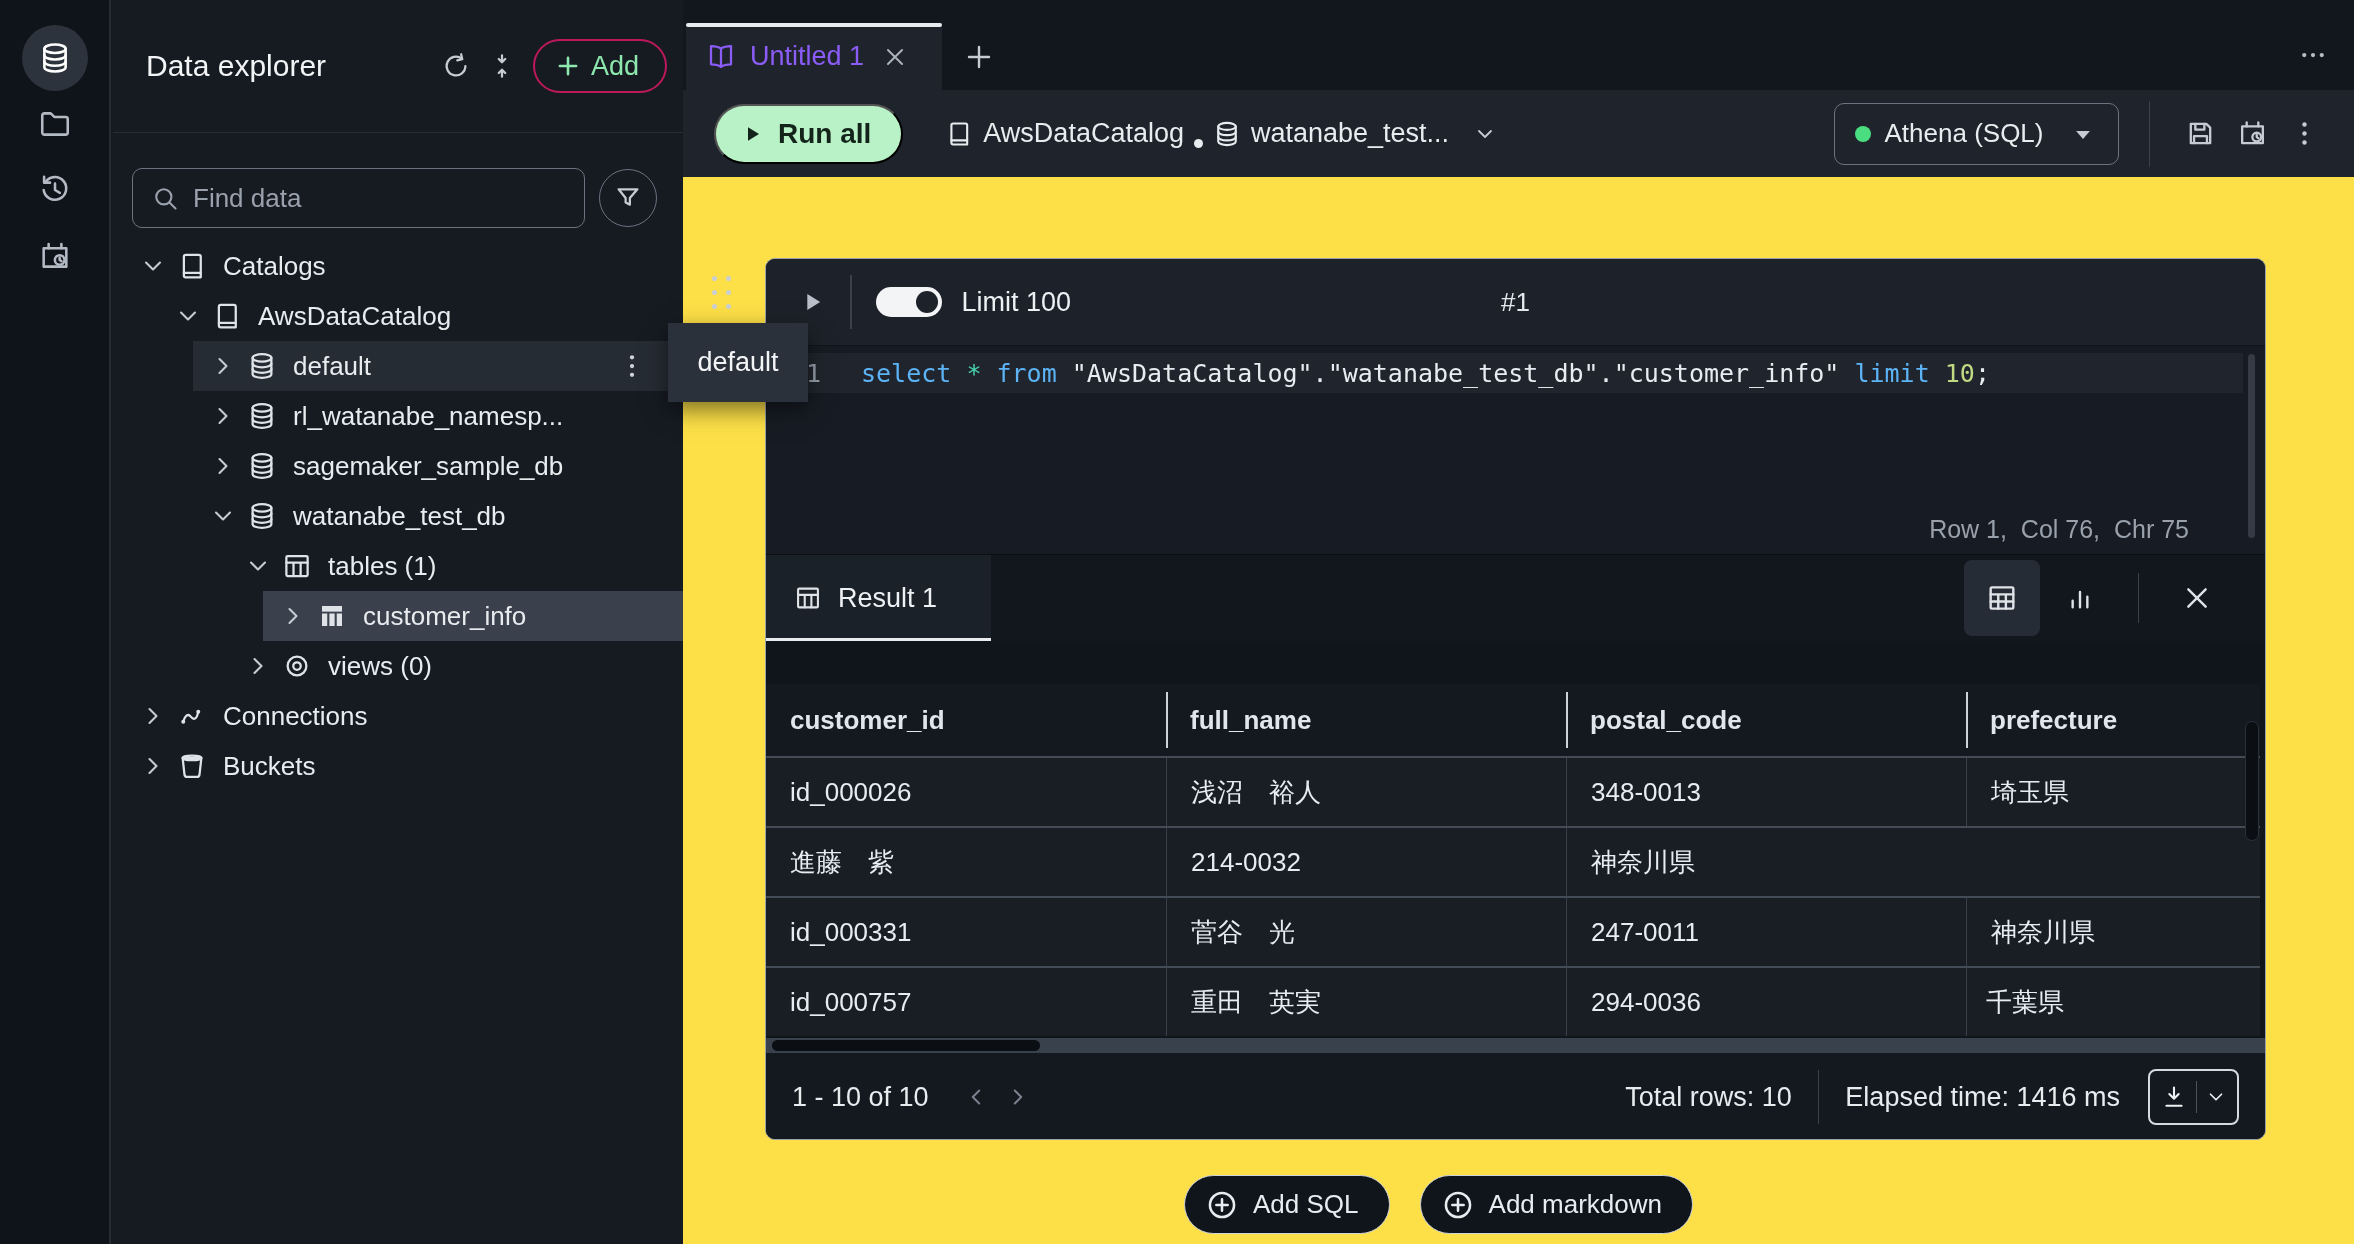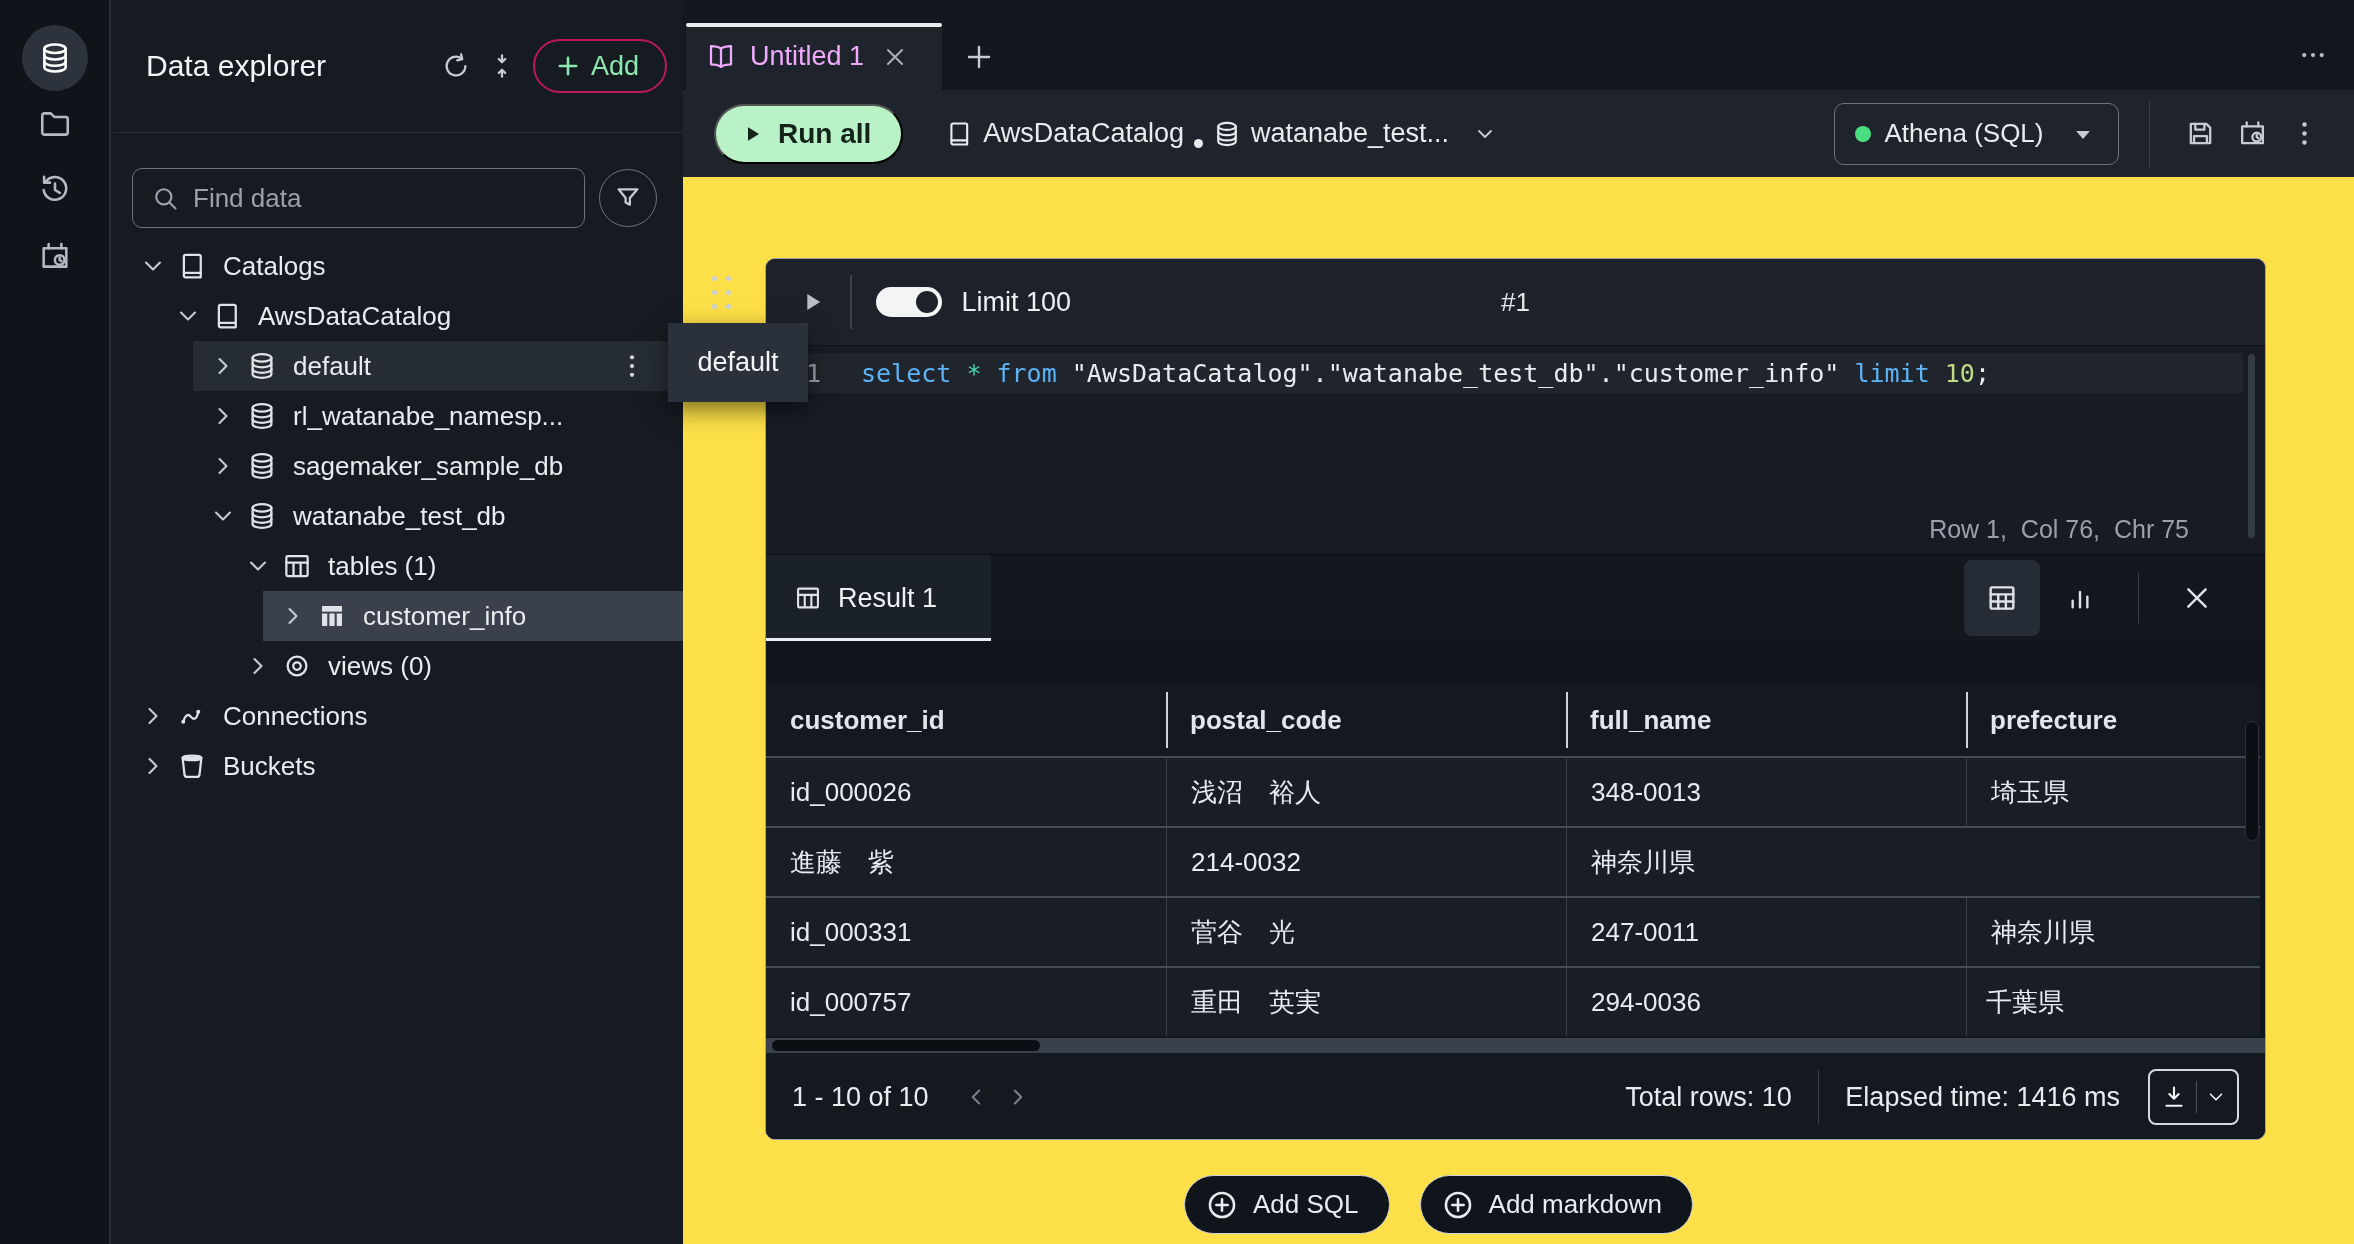--- a/index.html
+++ b/index.html
@@ -47,21 +47,21 @@
   .tree-kebab { margin-left:auto; margin-right:36px; color:#d0d5db; display:flex; }
 
   .tooltip { position:absolute; left:668px; top:323px; width:140px; height:79px; background:#2b313b;
              display:flex; align-items:center; justify-content:center; font-size:27px; color:#f2f4f6;
              box-shadow:0 8px 22px rgba(0,0,0,.5); z-index:60; }
 
   
   .main { position:absolute; left:683px; top:0; right:0; height:100%; background:#10151c; }
   .tabstrip { height:90px; background:#12161d; display:flex; align-items:flex-end; position:relative; }
   .tab { margin-left:3px; height:67px; width:256px; background:#1f242c; display:flex; align-items:center;
-         padding:0 20px; gap:14px; position:relative; font-size:27px; color:#f0abfc; }
+         padding:0 20px; gap:14px; position:relative; font-size:27px; color:#8b5cf6; }
   .tab-topline { position:absolute; top:0; left:0; right:0; height:4px; background:#e9ecef; border-radius:2px; }
   .tab-close { color:#aab2bc; display:flex; margin-left:4px; }
   .tab-close svg.ic { width:26px; height:26px; }
   .newtab { width:74px; height:67px; display:flex; align-items:center; justify-content:center; color:#c6ccd4; }
   .newtab svg.ic { width:32px; height:32px; }
   .tab-overflow { position:absolute; right:26px; top:40px; color:#b6bdc7; }
 
   .toolbar { height:87px; background:#1f242c; display:flex; align-items:center; padding:0 24px 0 31px; }
   .run-btn { height:60px; padding:0 30px 0 24px; background:#b9f2c6; border-radius:30px; display:flex;
              align-items:center; gap:14px; color:#14241a; font-size:28px; font-weight:700; }
@@ -555,22 +555,22 @@
                   <path d="M5.5 5.5l13 13M18.5 5.5l-13 13"></path>
                 </svg>
               </div>
           </div>
         </div>
 
         <div class="result-body">
           <div class="grid">
             <div class="grid-head" id="gridhead">
                 <div class="gh-cell" style="width: 400px;">customer_id</div>
+                <div class="gh-cell" style="width: 400px;">full_name</div>
                 <div class="gh-cell" style="width: 400px;">postal_code</div>
-                <div class="gh-cell" style="width: 400px;">full_name</div>
                 <div class="gh-cell" style="width: 301px;">prefecture</div>
               </div>
             <div class="rows-wrap" id="gridrows">
                 <div class="grid-row">
                   <div class="gr-cell" style="width: 400px;">id_000026</div>
                   <div class="gr-cell" style="width: 400px;">浅沼　裕人</div>
                   <div class="gr-cell" style="width: 400px;">348-0013</div>
                   <div class="gr-cell" style="width: 301px;">埼玉県</div>
                 </div>
                 <div class="grid-row">

